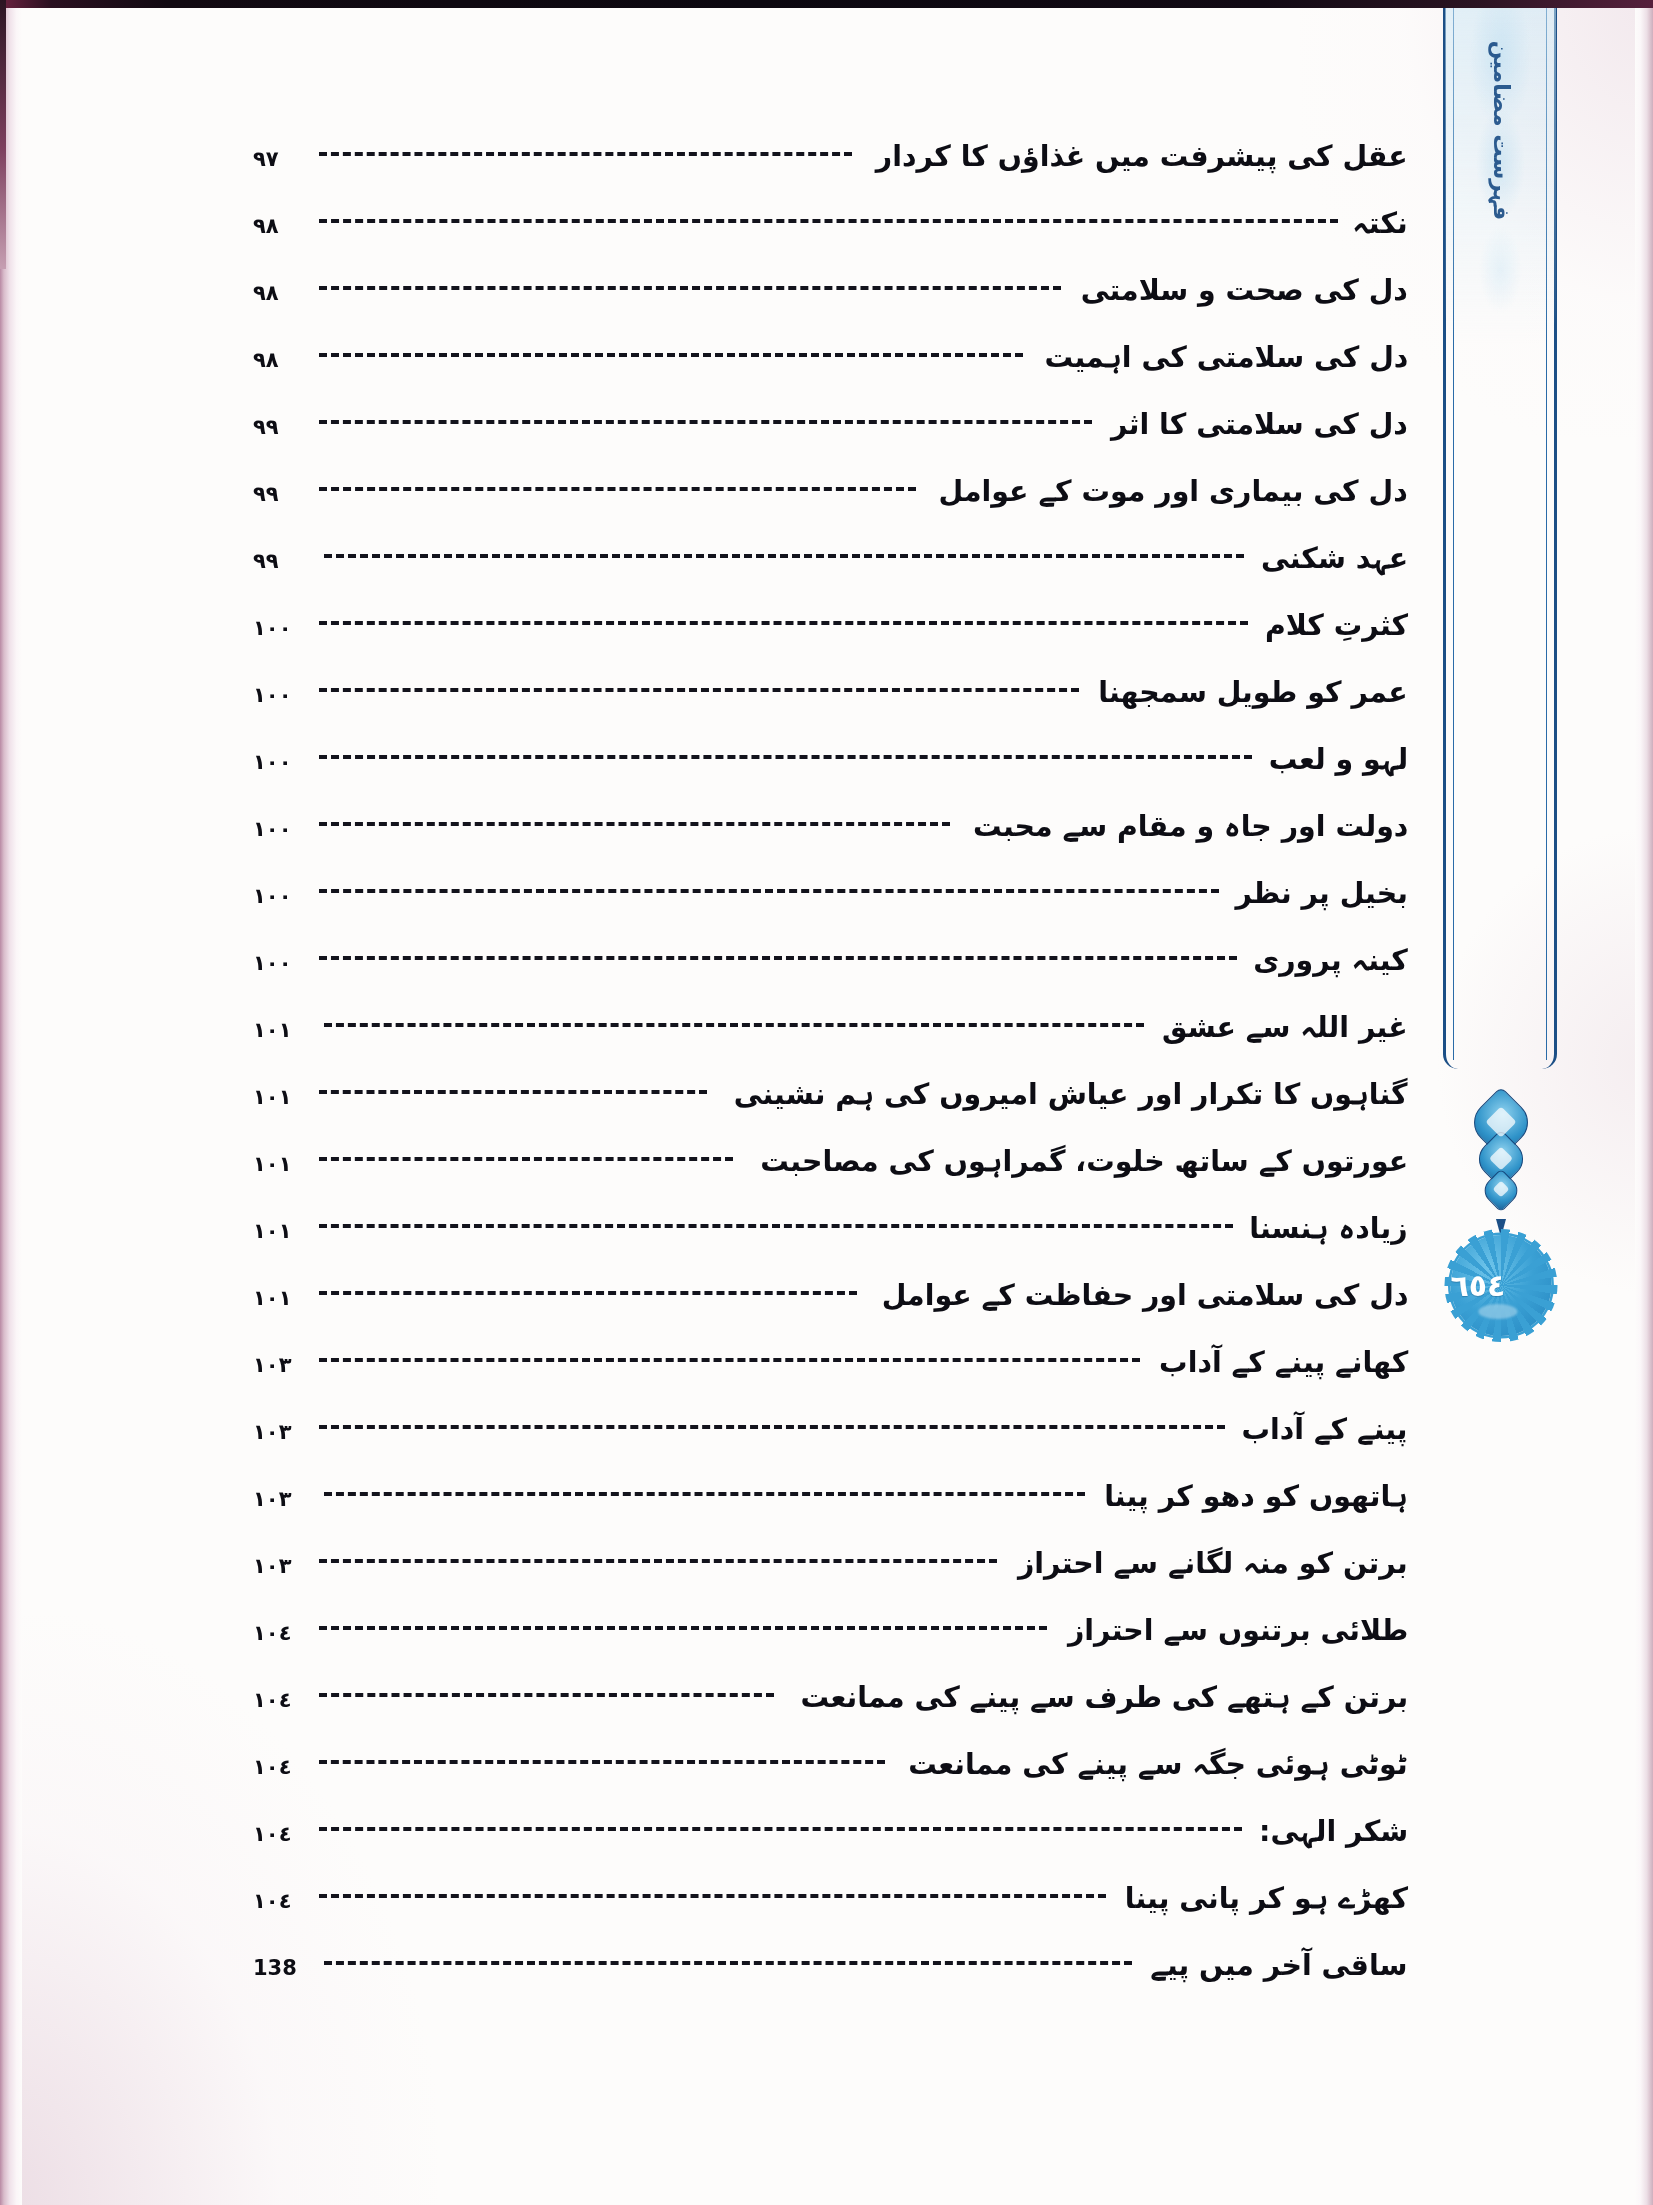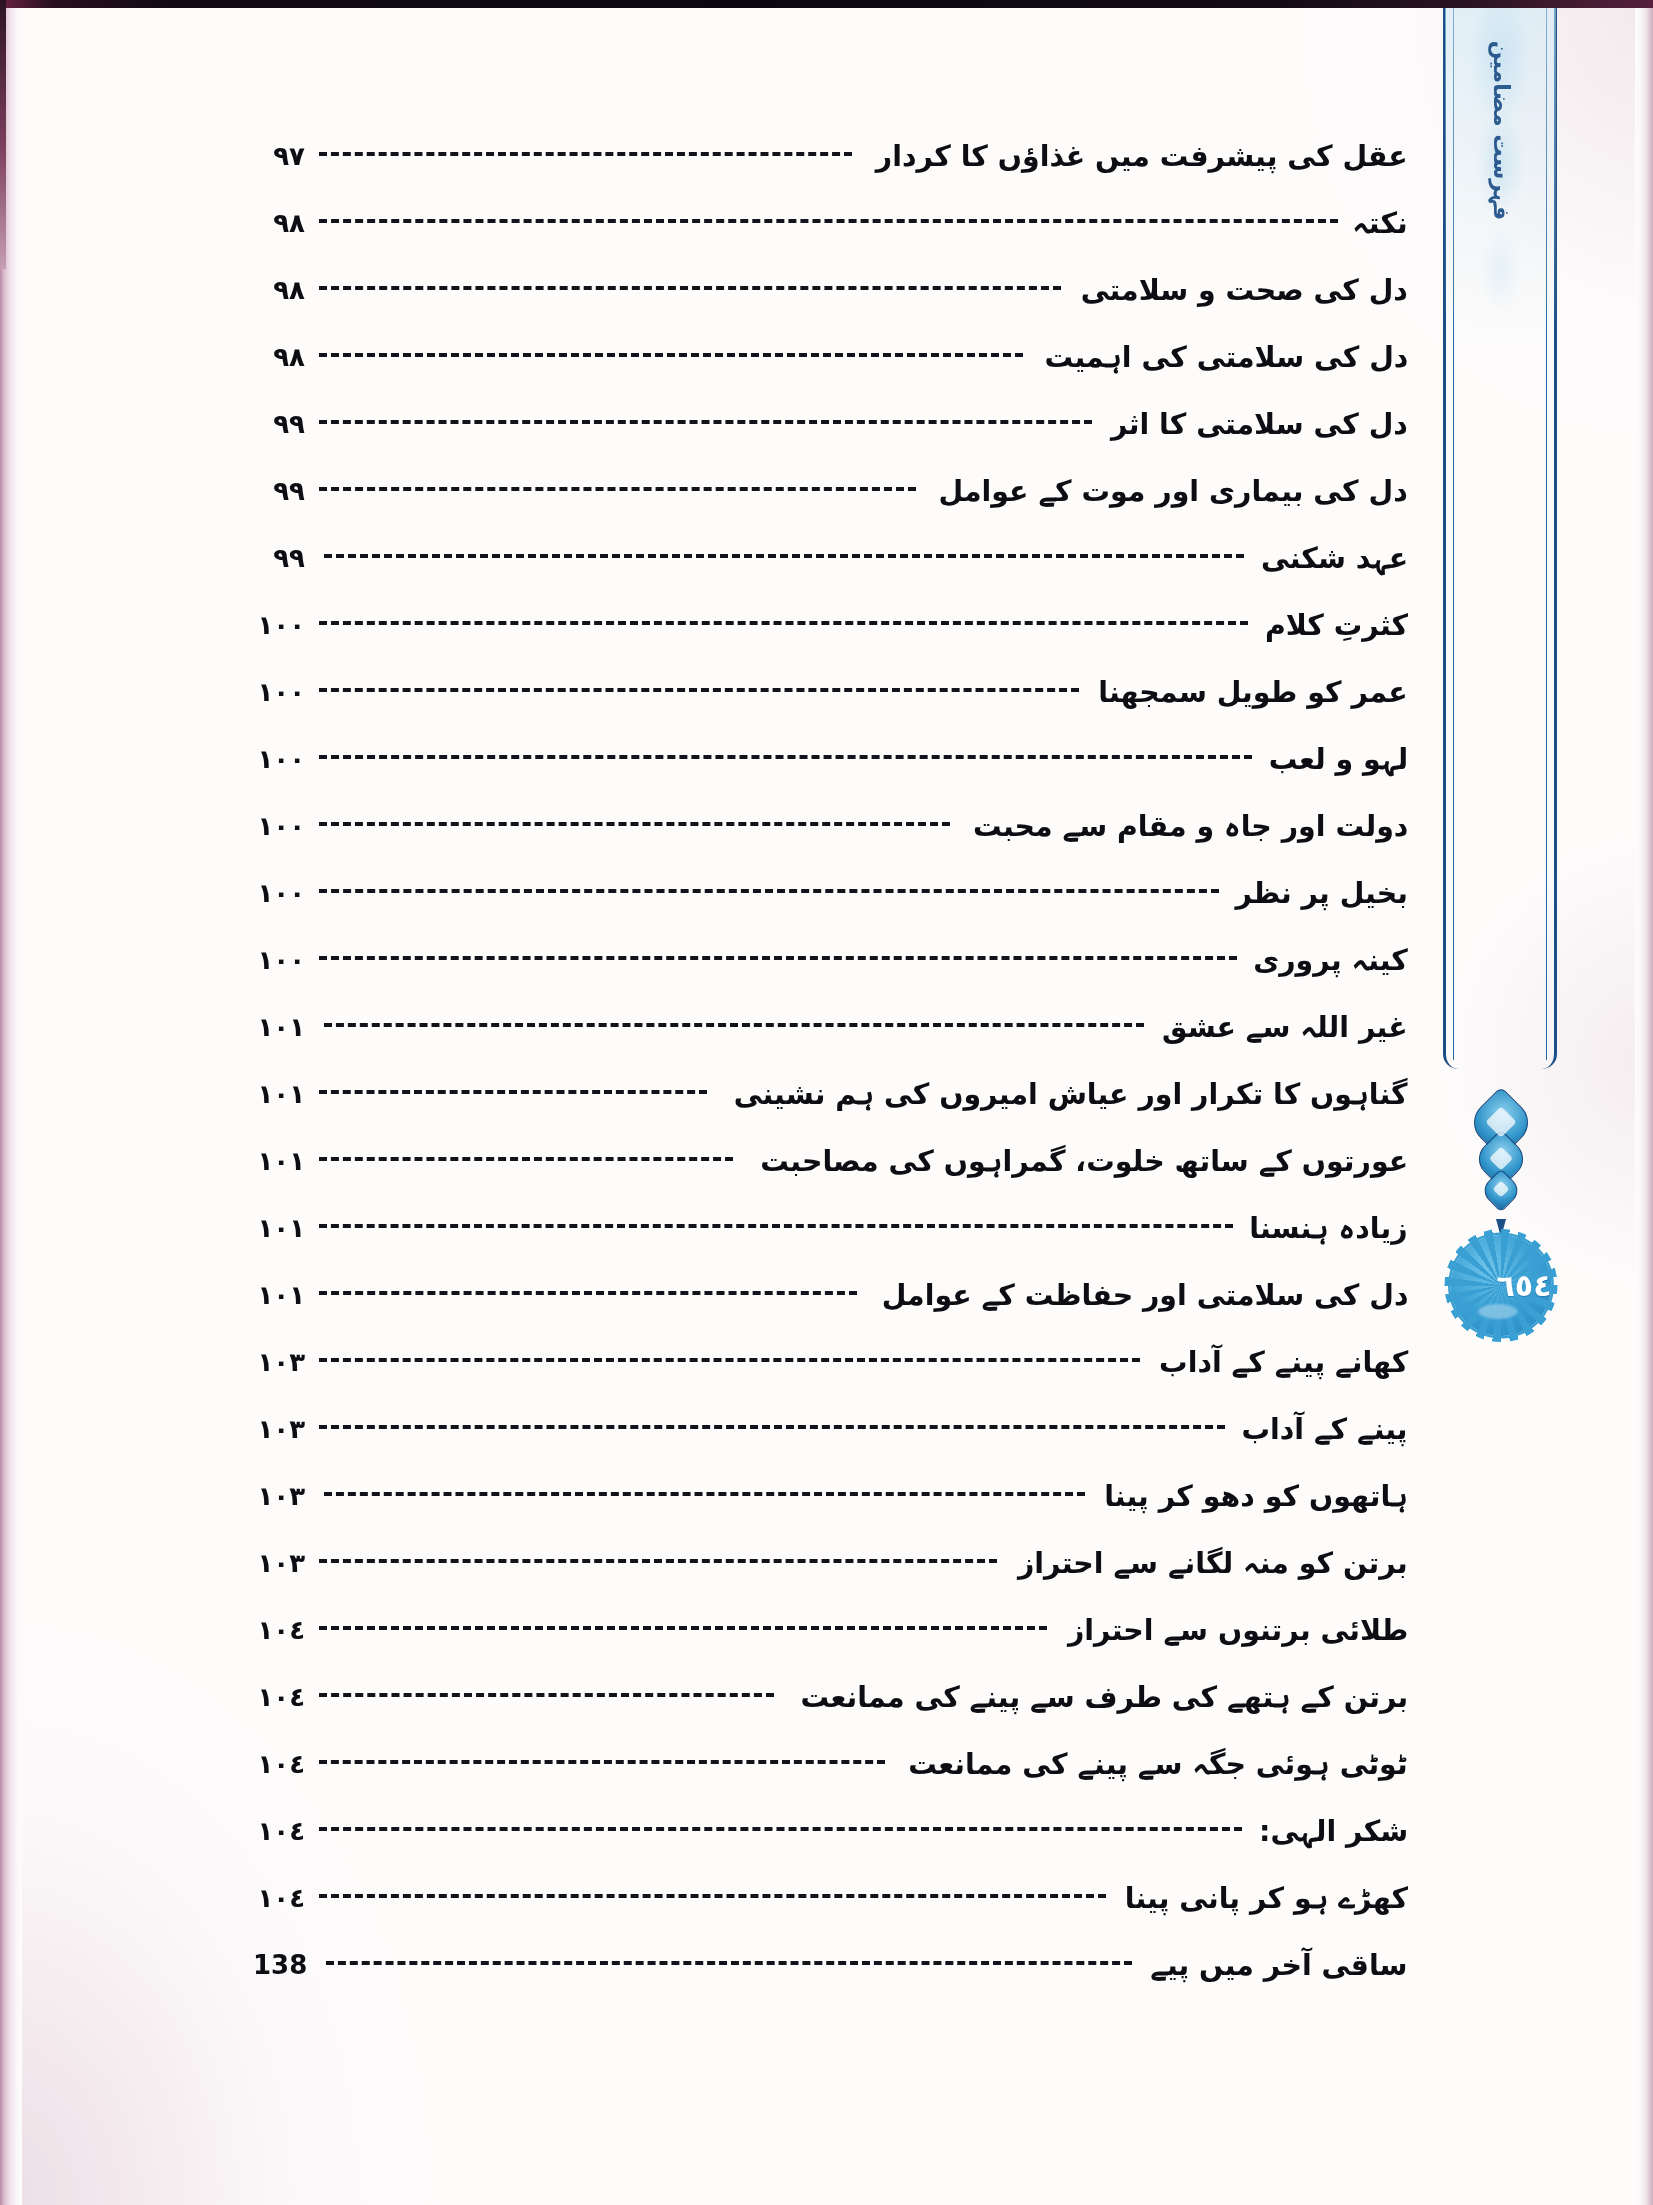--- a/index.html
+++ b/index.html
@@ -188,21 +188,21 @@
     position: absolute;
     left: 50%;
     top: 141px;
     transform: translateX(-50%);
     width: 101px;
     height: 101px;
     border-radius: 50%;
     background: radial-gradient(circle at 38% 32%, #6ec4ea 0%, #3aa0d4 48%, #2586c0 100%);
     display: flex;
     align-items: center;
-    justify-content: flex-end;
+    justify-content: flex-start;
     box-shadow:
       0 0 0 2.5px #3aa0d4,
       0 0 0 4.2px rgba(255,255,255,0.0);
   }
   .page-medallion::before {
     content: "";
     position: absolute;
     inset: -5.9px;
     border-radius: 50%;
     background:
@@ -271,28 +271,28 @@
     content: "";
     position: absolute;
     left: 0; right: 0;
     bottom: 6.7px;
     height: 0;
     border-top: 4.2px dashed #13131c;
   }
   .toc-page {
     flex: 0 0 auto;
     color: #0d0d14;
-    font-size: 26px;
+    font-size: 21px;
     font-weight: 700;
     white-space: nowrap;
     direction: rtl;
     unicode-bidi: isolate;
     padding-bottom: 5px;
     min-width: 52px;
-    text-align: right;
+    text-align: left;
   }
   
   .toc-row.inset .toc-leader { margin-left: 18.5px; }
 </style>
 </head>
 <body>
 
 <div id="page">
 
   <div class="scan-edge-top"></div>

